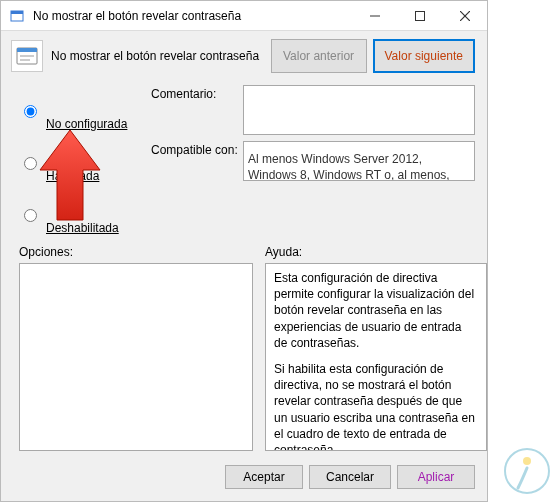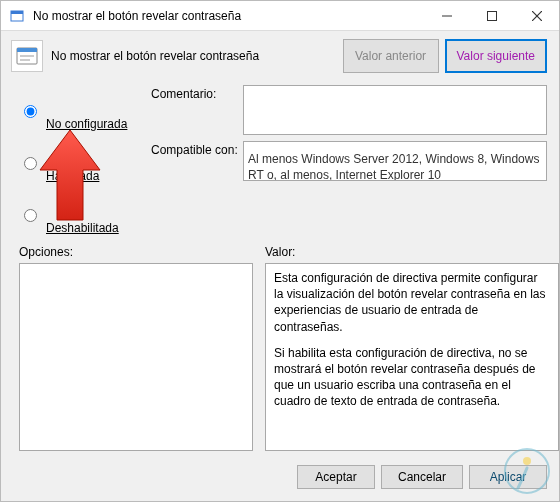--- a/index.html
+++ b/index.html
@@ -7,21 +7,21 @@
     margin: 0;
     font-family: "Segoe UI", Tahoma, sans-serif;
     font-size: 12px;
     background: #fff;
     width: 560px;
     height: 502px;
     overflow: hidden;
     position: relative;
   }
   .window {
-    width: 560px;
+    width: 488px;
     height: 502px;
     background: #f0f0f0;
     border: 1px solid #bbb;
     display: flex;
     flex-direction: column;
   }
   .titlebar {
     height: 30px;
     background: #fff;
     display: flex;
@@ -62,21 +62,21 @@
     font-size: 12px;
     padding: 8px 10px;
     border: 1px solid #adadad;
     background: #e1e1e1;
     min-width: 96px;
   }
   .hdr-buttons button:disabled { color: #888; }
   .hdr-buttons button.primary {
     border: 2px solid #0078d7;
     background: #e1e1e1;
-    color: #a21caf;
+    color: #c2410c;
   }
 
   .top-section {
     display: flex;
     padding: 4px 12px 8px 18px;
     gap: 12px;
   }
   .radio-col { width: 120px; display: flex; flex-direction: column; gap: 10px; padding-top: 4px; position: relative; }
   .radio-item { display: flex; align-items: center; gap: 6px; }
   .radio-item label { cursor: default; margin-top: 28px; }
@@ -139,21 +139,21 @@
     padding: 8px 12px 12px 12px;
   }
   .footer button {
     font-family: inherit;
     font-size: 12px;
     padding: 4px 16px;
     border: 1px solid #adadad;
     background: #e1e1e1;
     min-width: 78px;
   }
-  .footer button:disabled { color: #0c4a6e; }
+  .footer button:disabled { color: #a21caf; }
 
   
   .arrow {
     position: absolute;
     left: 35px;
     top: 130px;
     pointer-events: none;
   }
 
   
@@ -244,21 +244,21 @@
       </div>
       <div class="field-row">
         <span class="lbl">Compatible con:</span>
         <div class="readonly-box">Al menos Windows Server 2012, Windows 8, Windows RT o, al menos, Internet Explorer 10</div>
       </div>
     </div>
   </div>
 
   <div class="labels-row">
     <span class="col1">Opciones:</span>
-    <span class="col2">Valor:</span>
+    <span class="col2">Ayuda:</span>
   </div>
 
   <div class="bottom-section">
     <div class="opt-box"></div>
     <div class="help-box">
       <p>Esta configuración de directiva permite configurar la visualización del botón revelar contraseña en las experiencias de usuario de entrada de contraseñas.</p>
       <p>Si habilita esta configuración de directiva, no se mostrará el botón revelar contraseña después de que un usuario escriba una contraseña en el cuadro de texto de entrada de contraseña.</p>
 
     </div>
   </div>

